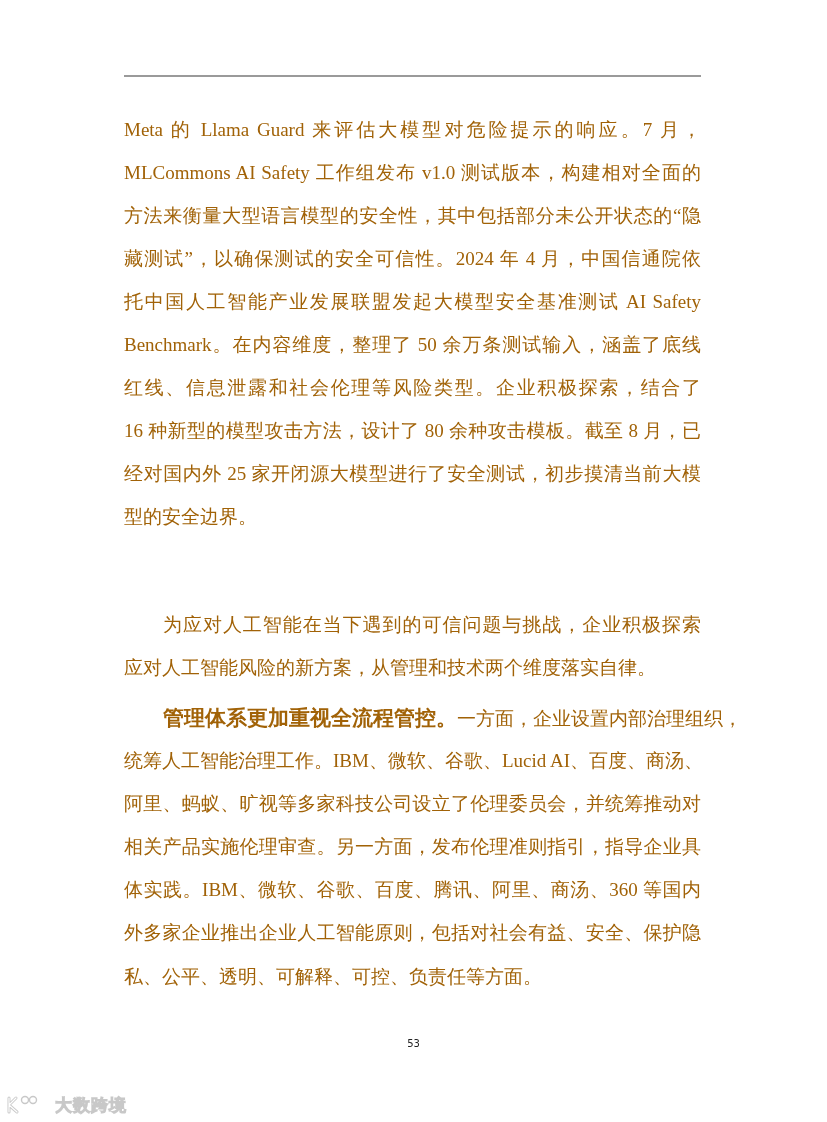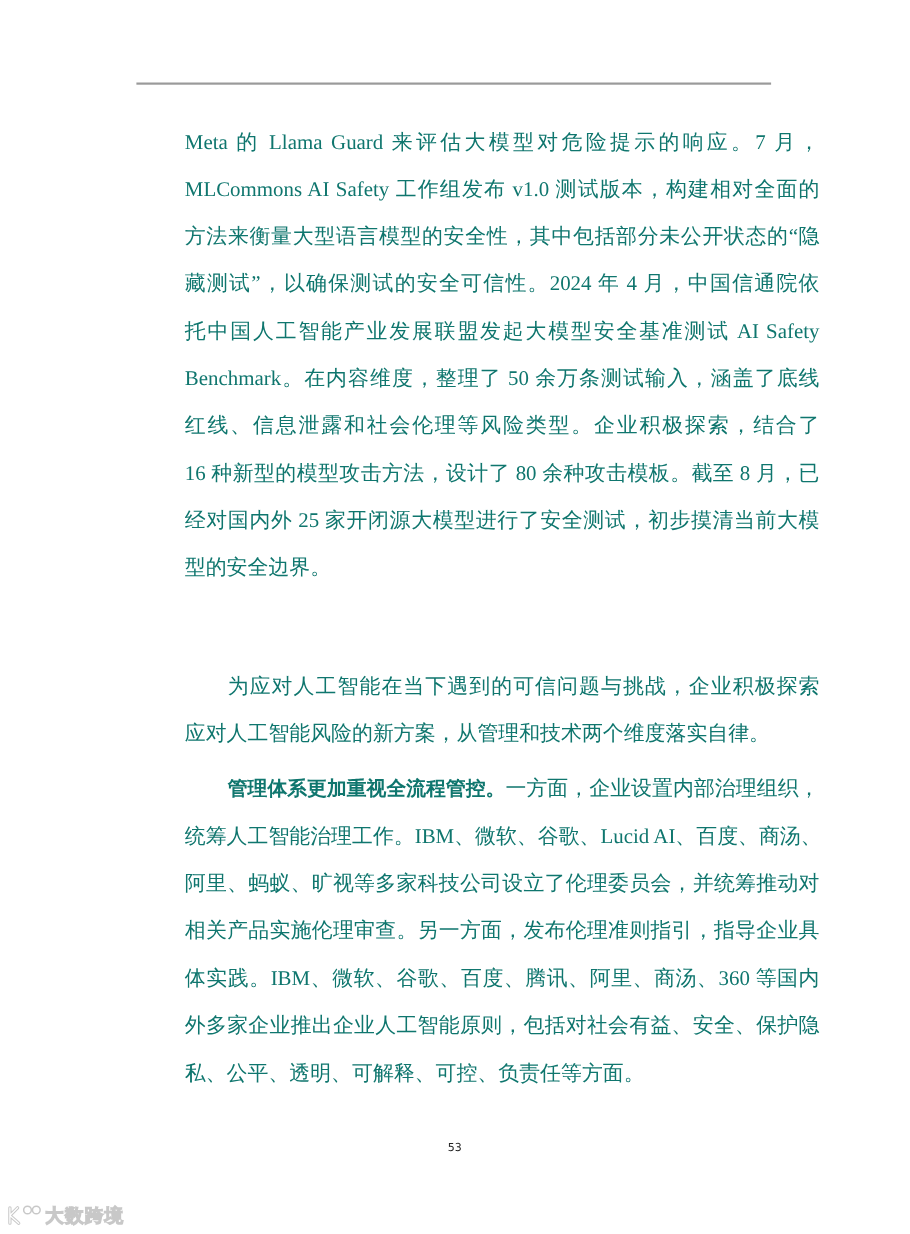--- a/index.html
+++ b/index.html
@@ -44,34 +44,33 @@
       position: absolute;
       left: 124px;
       width: 577px;
       height: 30px;
       font-size: 19px;
       line-height: 30px;
       white-space: nowrap;
       text-align: justify;
       text-align-last: justify;
       font-family: "Liberation Serif", "DejaVu Serif", serif;
-      color: #0f766e;
-      margin-left: 44px;
+      color: #a16207;
     }
     .line.last {
       text-align-last: left;
     }
     .line.indent {
       left: 163px;
       width: 538px;
     }
     .bold {
-      font-family: Liberation Mono, monospace;
+      font-family: Liberation Serif, serif;
       font-weight: bold;
-      font-size: 18px;
+      font-size: 21px;
     }
     .heading {
       position: absolute;
       left: 170px;
       top: 557px;
       height: 32px;
       font-size: 20px;
       line-height: 32px;
       white-space: nowrap;
       font-family: "DejaVu Sans", "Liberation Sans", sans-serif;
@@ -92,21 +91,21 @@
       font-family: "DejaVu Sans", "Liberation Sans", sans-serif;
       color: #222;
     }
     .watermark {
       position: absolute;
       left: 6px;
       top: 1092px;
       height: 26px;
       display: flex;
       align-items: center;
-      gap: 1px;
+      gap: 15px;
       opacity: 0.55;
     }
     .watermark-logo {
       width: 34px;
       height: 22px;
     }
     .watermark-text {
       font-family: "DejaVu Sans", "Liberation Sans", sans-serif;
       font-size: 17px;
       font-weight: bold;

